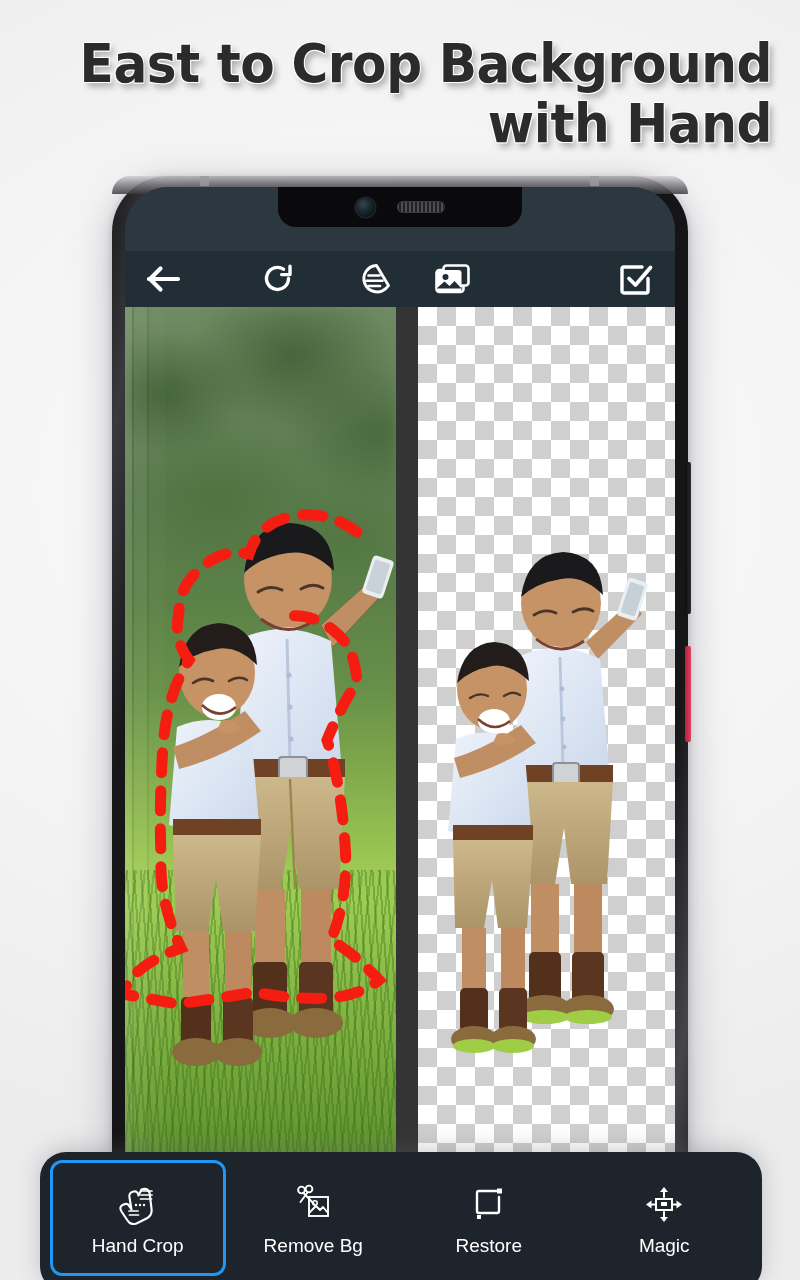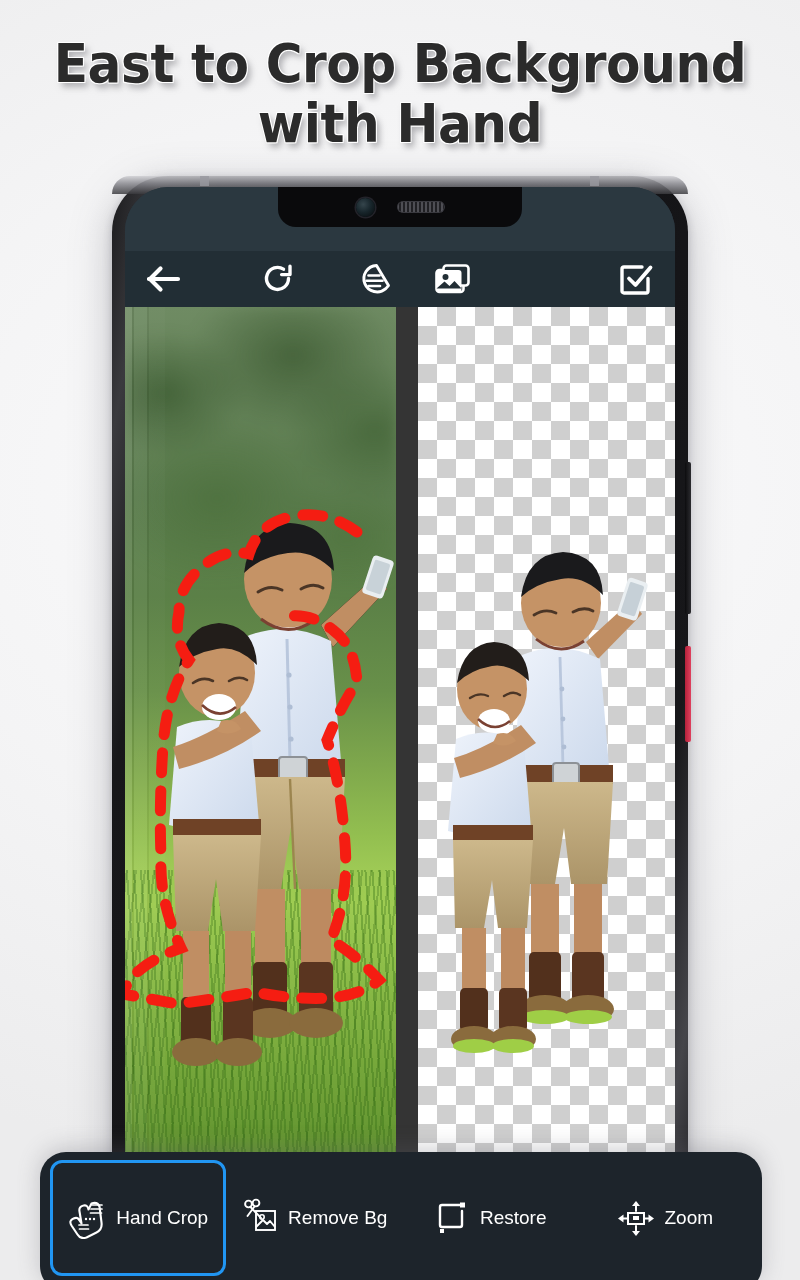--- a/index.html
+++ b/index.html
@@ -17,21 +17,21 @@
       radial-gradient(ellipse 900px 700px at 50% 38%, #fbfbfc 0%, #f4f4f5 55%, #ececed 100%);
     position: relative;
   }
 
   
   #headline {
     position: absolute;
     top: 34px;
     left: 0;
     width: 800px;
-    text-align: center;
+    text-align: right;
     z-index: 5;
   }
   #headline .hl-line {
     display: block;
     font-family: "DejaVu Sans", sans-serif;
     font-weight: 700;
     font-size: 54px;
     line-height: 60px;
     letter-spacing: -0.5px;
     color: #2b2b2b;
@@ -298,20 +298,21 @@
     box-shadow: 0 -4px 22px rgba(100,100,110,0.30);
     display: flex;
     align-items: flex-start;
     padding: 8px 10px 0 10px;
     z-index: 12;
   }
   .tool {
     flex: 1;
     height: 116px;
     display: flex;
+    flex-direction: column;
     align-items: center;
     justify-content: center;
     gap: 7px;
     border-radius: 12px;
     border: 3px solid transparent;
     cursor: pointer;
   }
   .tool.selected { border-color: #2196f3; }
   .tool-icon { height: 48px; display: flex; align-items: center; justify-content: center; }
   .tool-icon svg { display: block; }
@@ -612,15 +613,15 @@
       <svg width="42" height="42" viewBox="0 0 42 42" fill="none">
         <rect x="13" y="16" width="16" height="11" stroke="#fff" stroke-width="2" fill="none"></rect>
         <path d="M18 19 h6 v4 h-6 Z" fill="#fff"></path>
         <path d="M21 4 L25 9 H17 Z" fill="#fff"></path>
         <path d="M21 39 L25 34 H17 Z" fill="#fff"></path>
         <path d="M3 21.5 L8.5 17.5 V25.5 Z" fill="#fff"></path>
         <path d="M39 21.5 L33.5 17.5 V25.5 Z" fill="#fff"></path>
         <path d="M21 8 V14 M21 29 V35 M8 21.5 H12 M30 21.5 H34" stroke="#fff" stroke-width="2" stroke-linecap="round"></path>
       </svg>
     </span>
-    <span class="tool-label">Zoom</span>
+    <span class="tool-label">Magic</span>
   </div>
 </div>
 
 </body></html>

